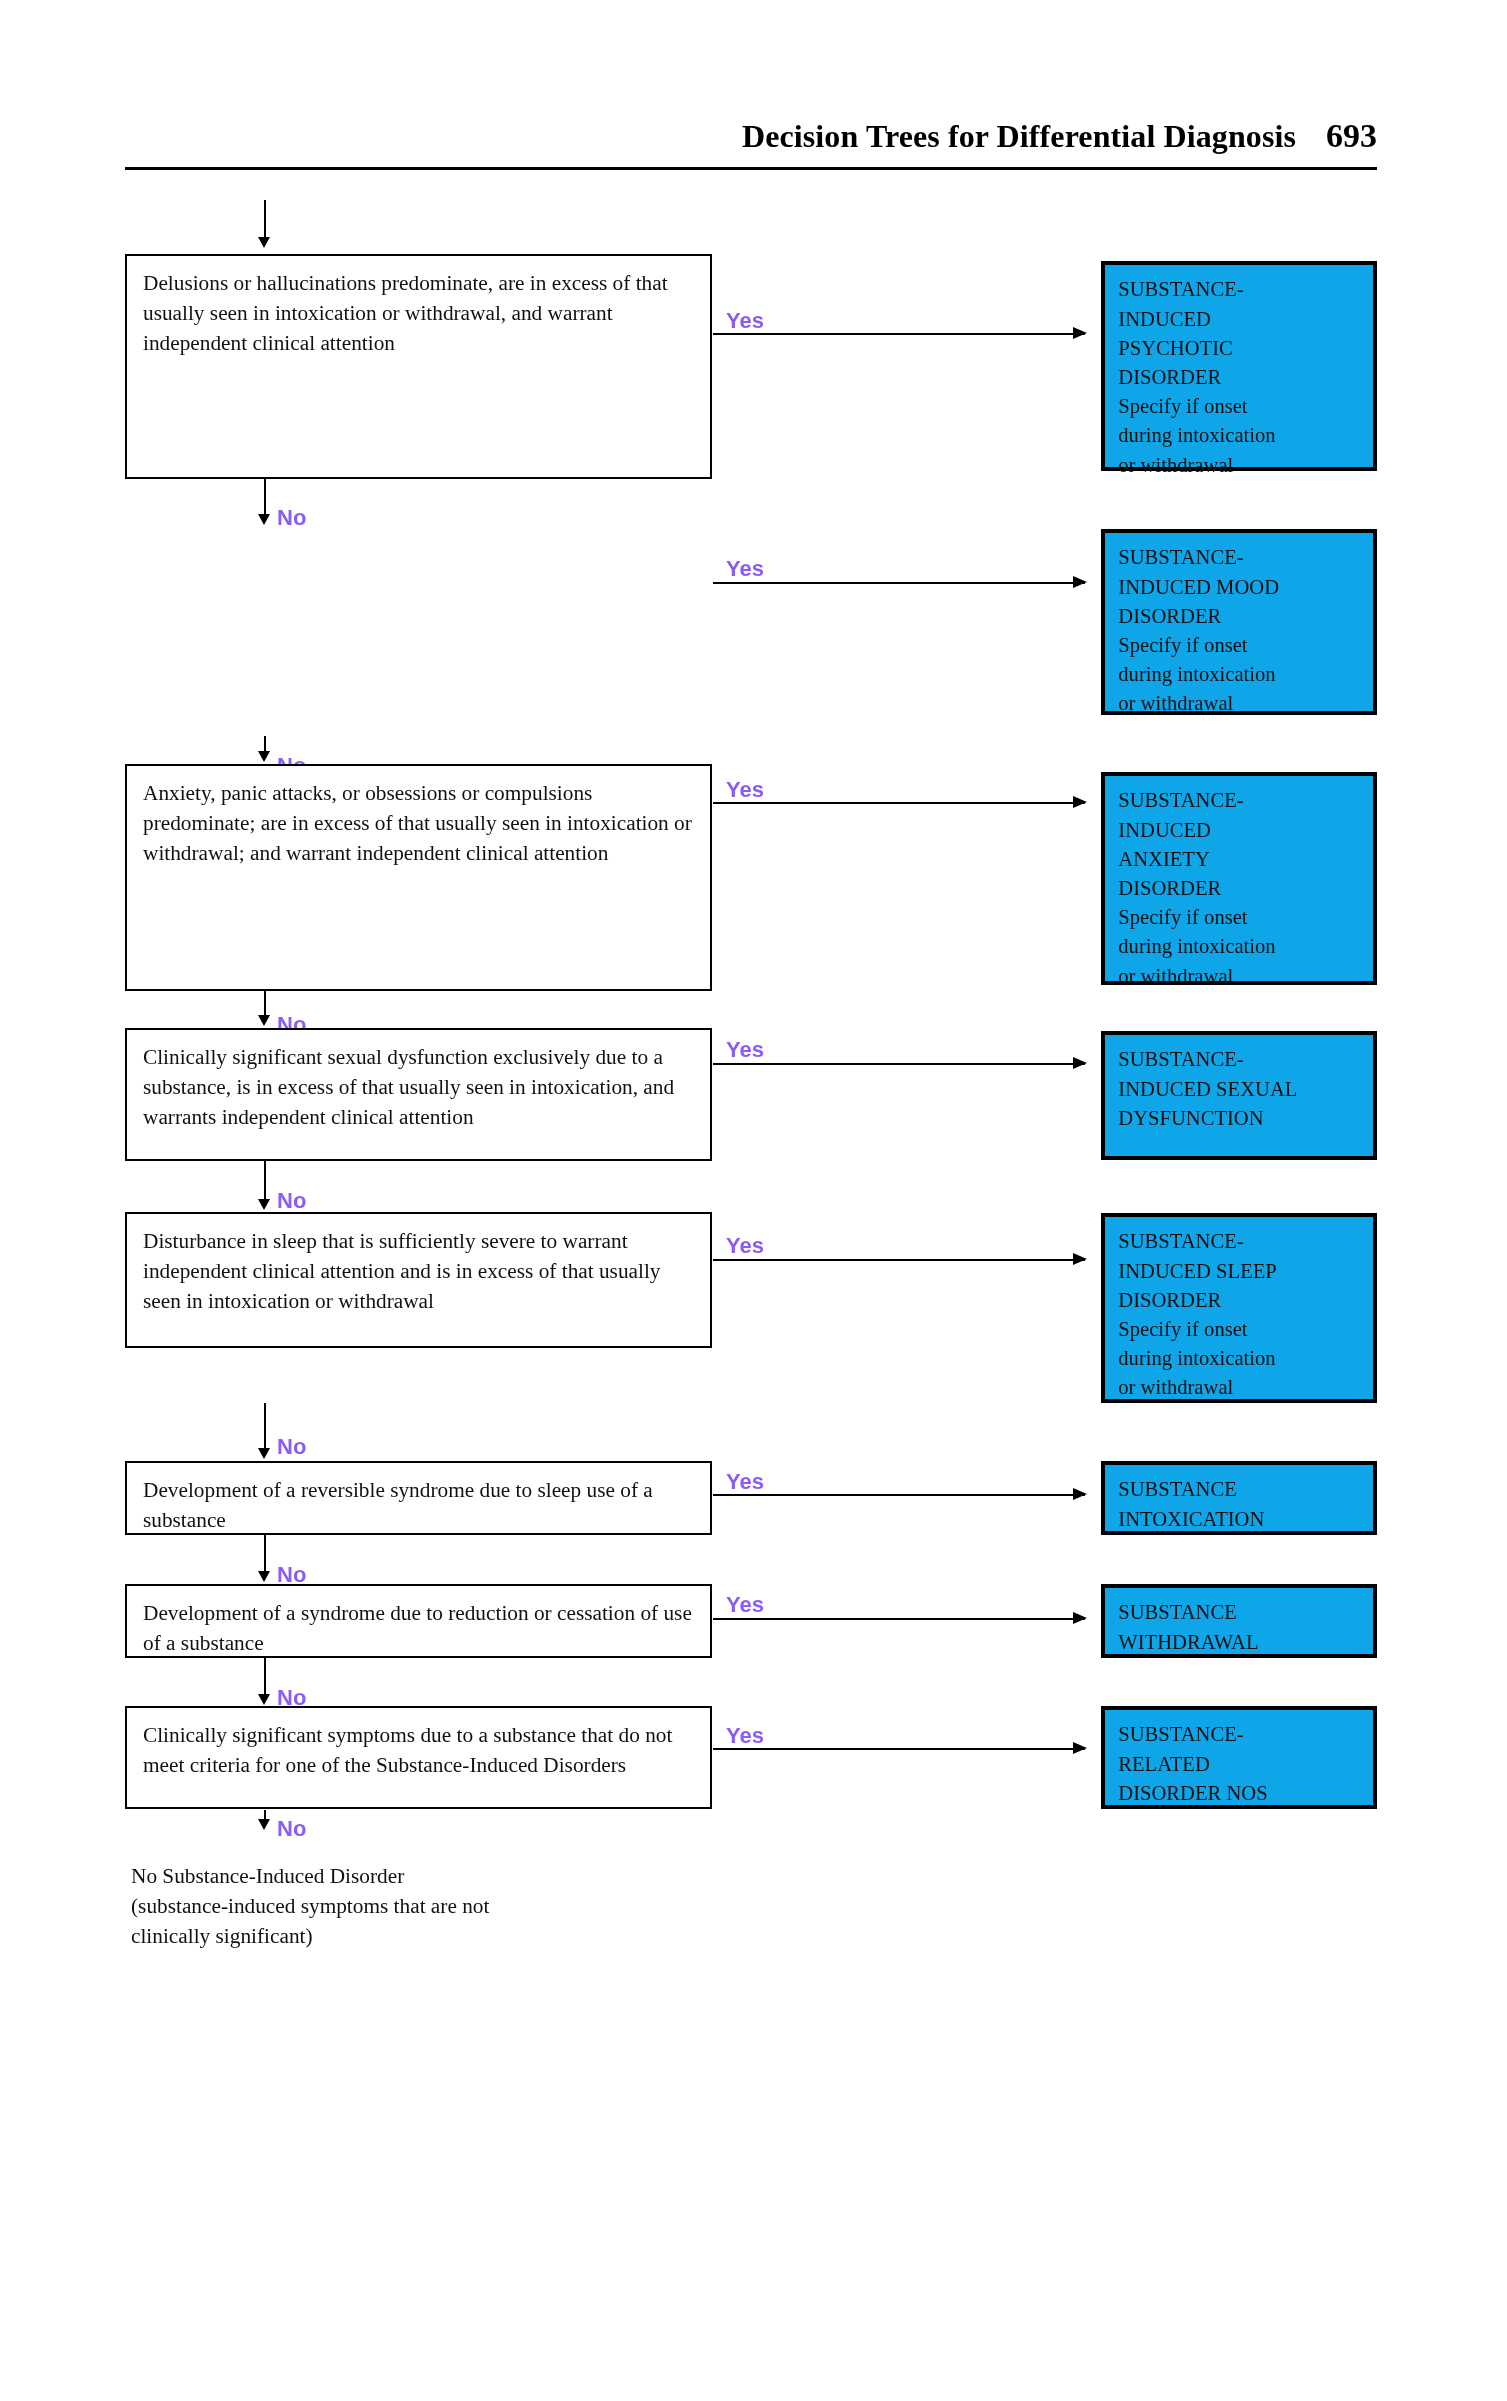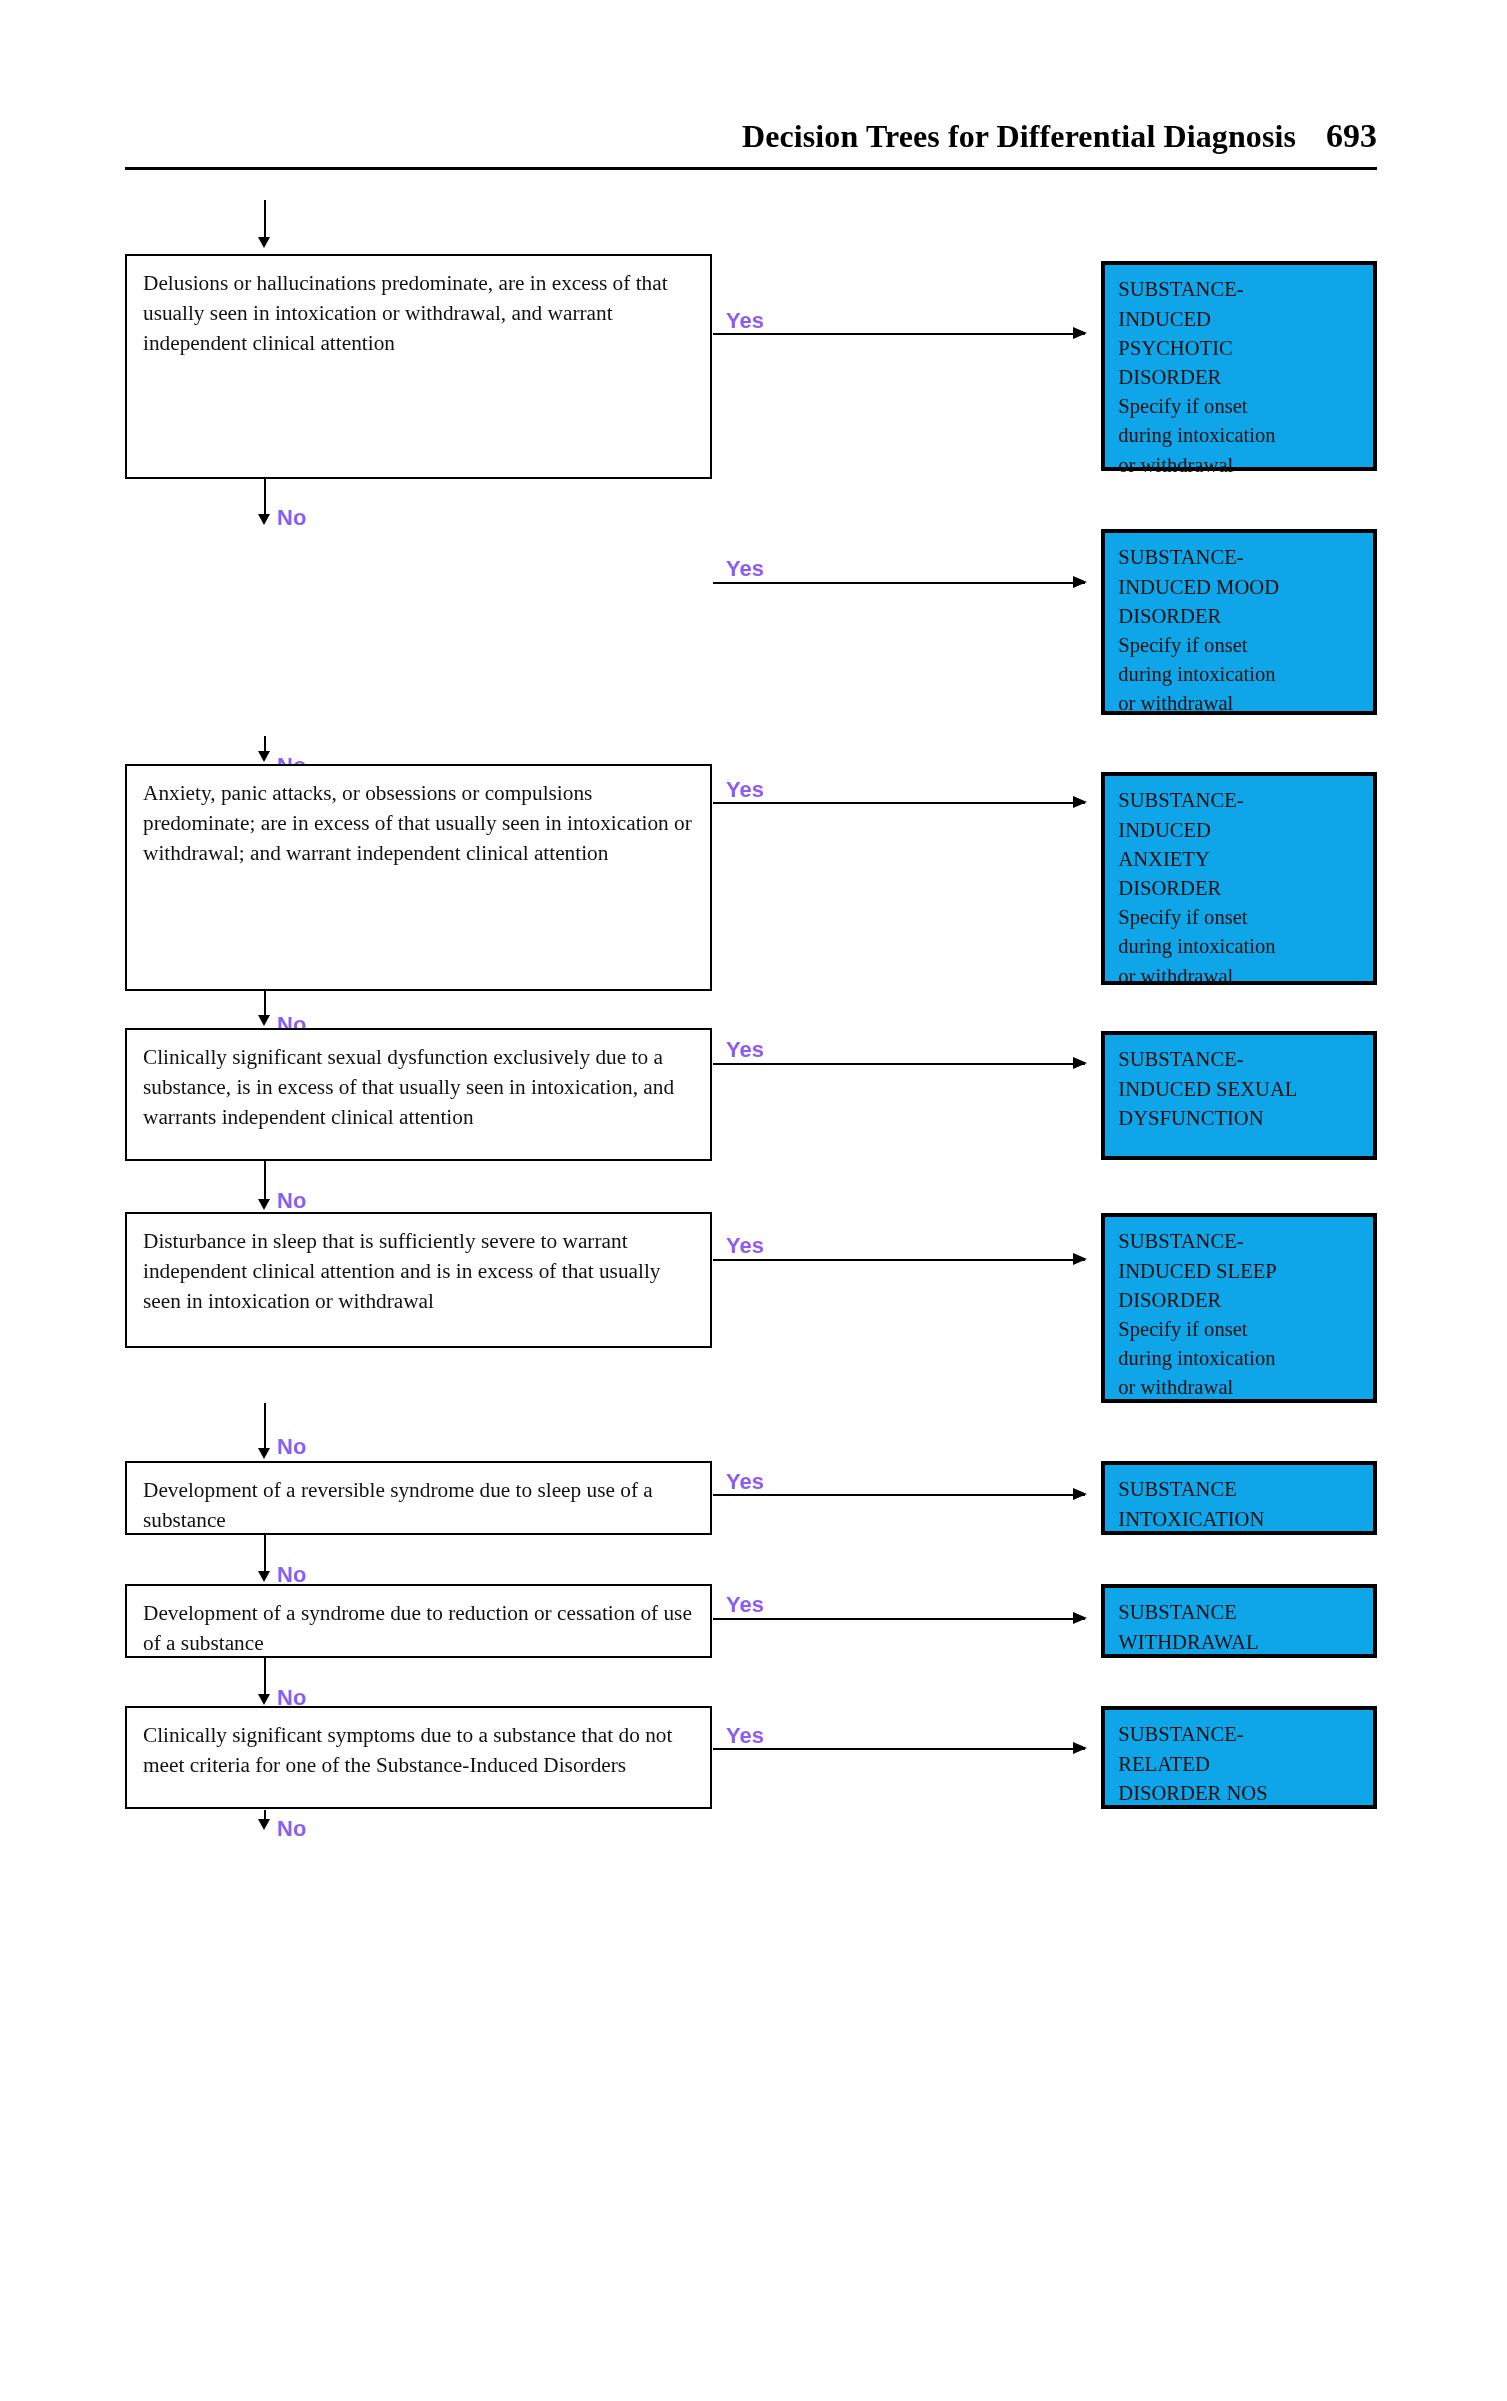--- a/index.html
+++ b/index.html
@@ -263,14 +263,17 @@
     </div>
     <div class="outcome-box" style="top: 1706px; height: 103px;">
       <div class="outcome-text">SUBSTANCE-
 RELATED
 DISORDER NOS</div>
     </div>
     <div class="h-arrow" style="left: 713px; top: 1748px; width: 372px;"></div>
     <div class="yes-label" style="left: 726px; top: 1703px;">Yes</div>
     <div class="v-arrow" style="left: 264px; top: 1810px; height: 10.3px;"></div>
     <div class="no-label" style="left: 277px; top: 1796px;">No</div>
+    <div id="terminal-text" style="top: 1861px;">No Substance-Induced Disorder
+(substance-induced symptoms that are not
+clinically significant)</div>
   </div>
 
 
 </body></html>

